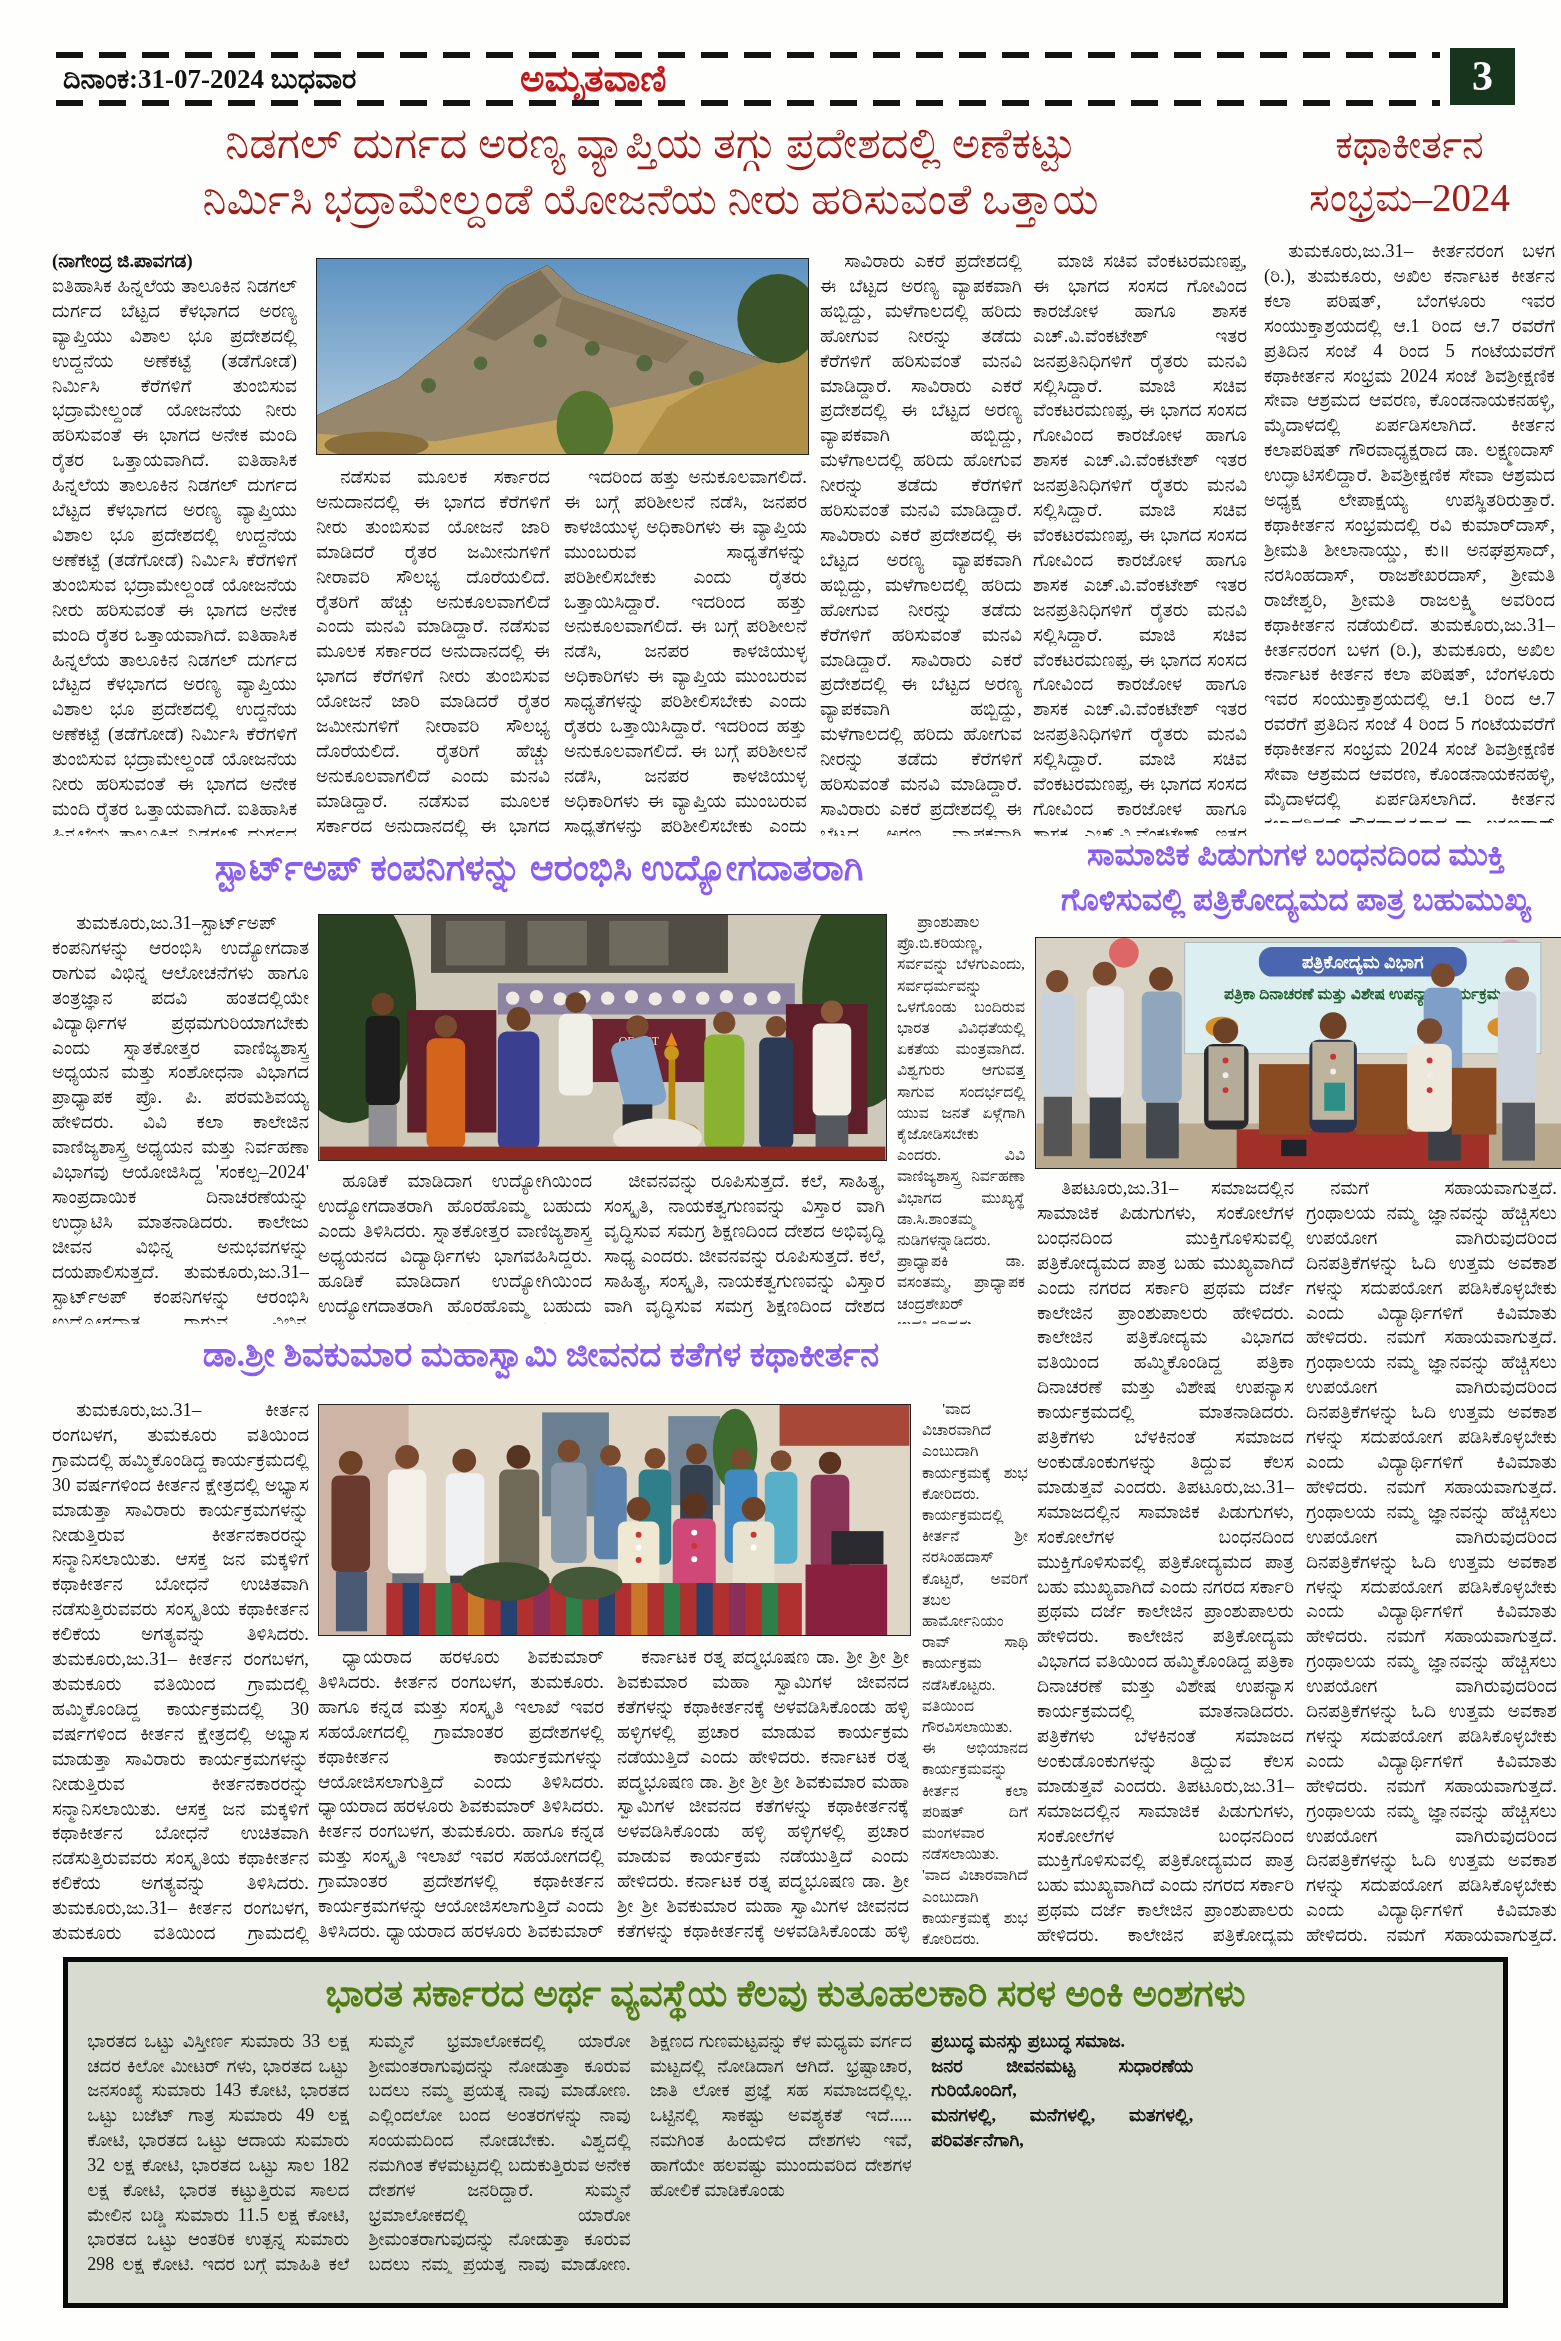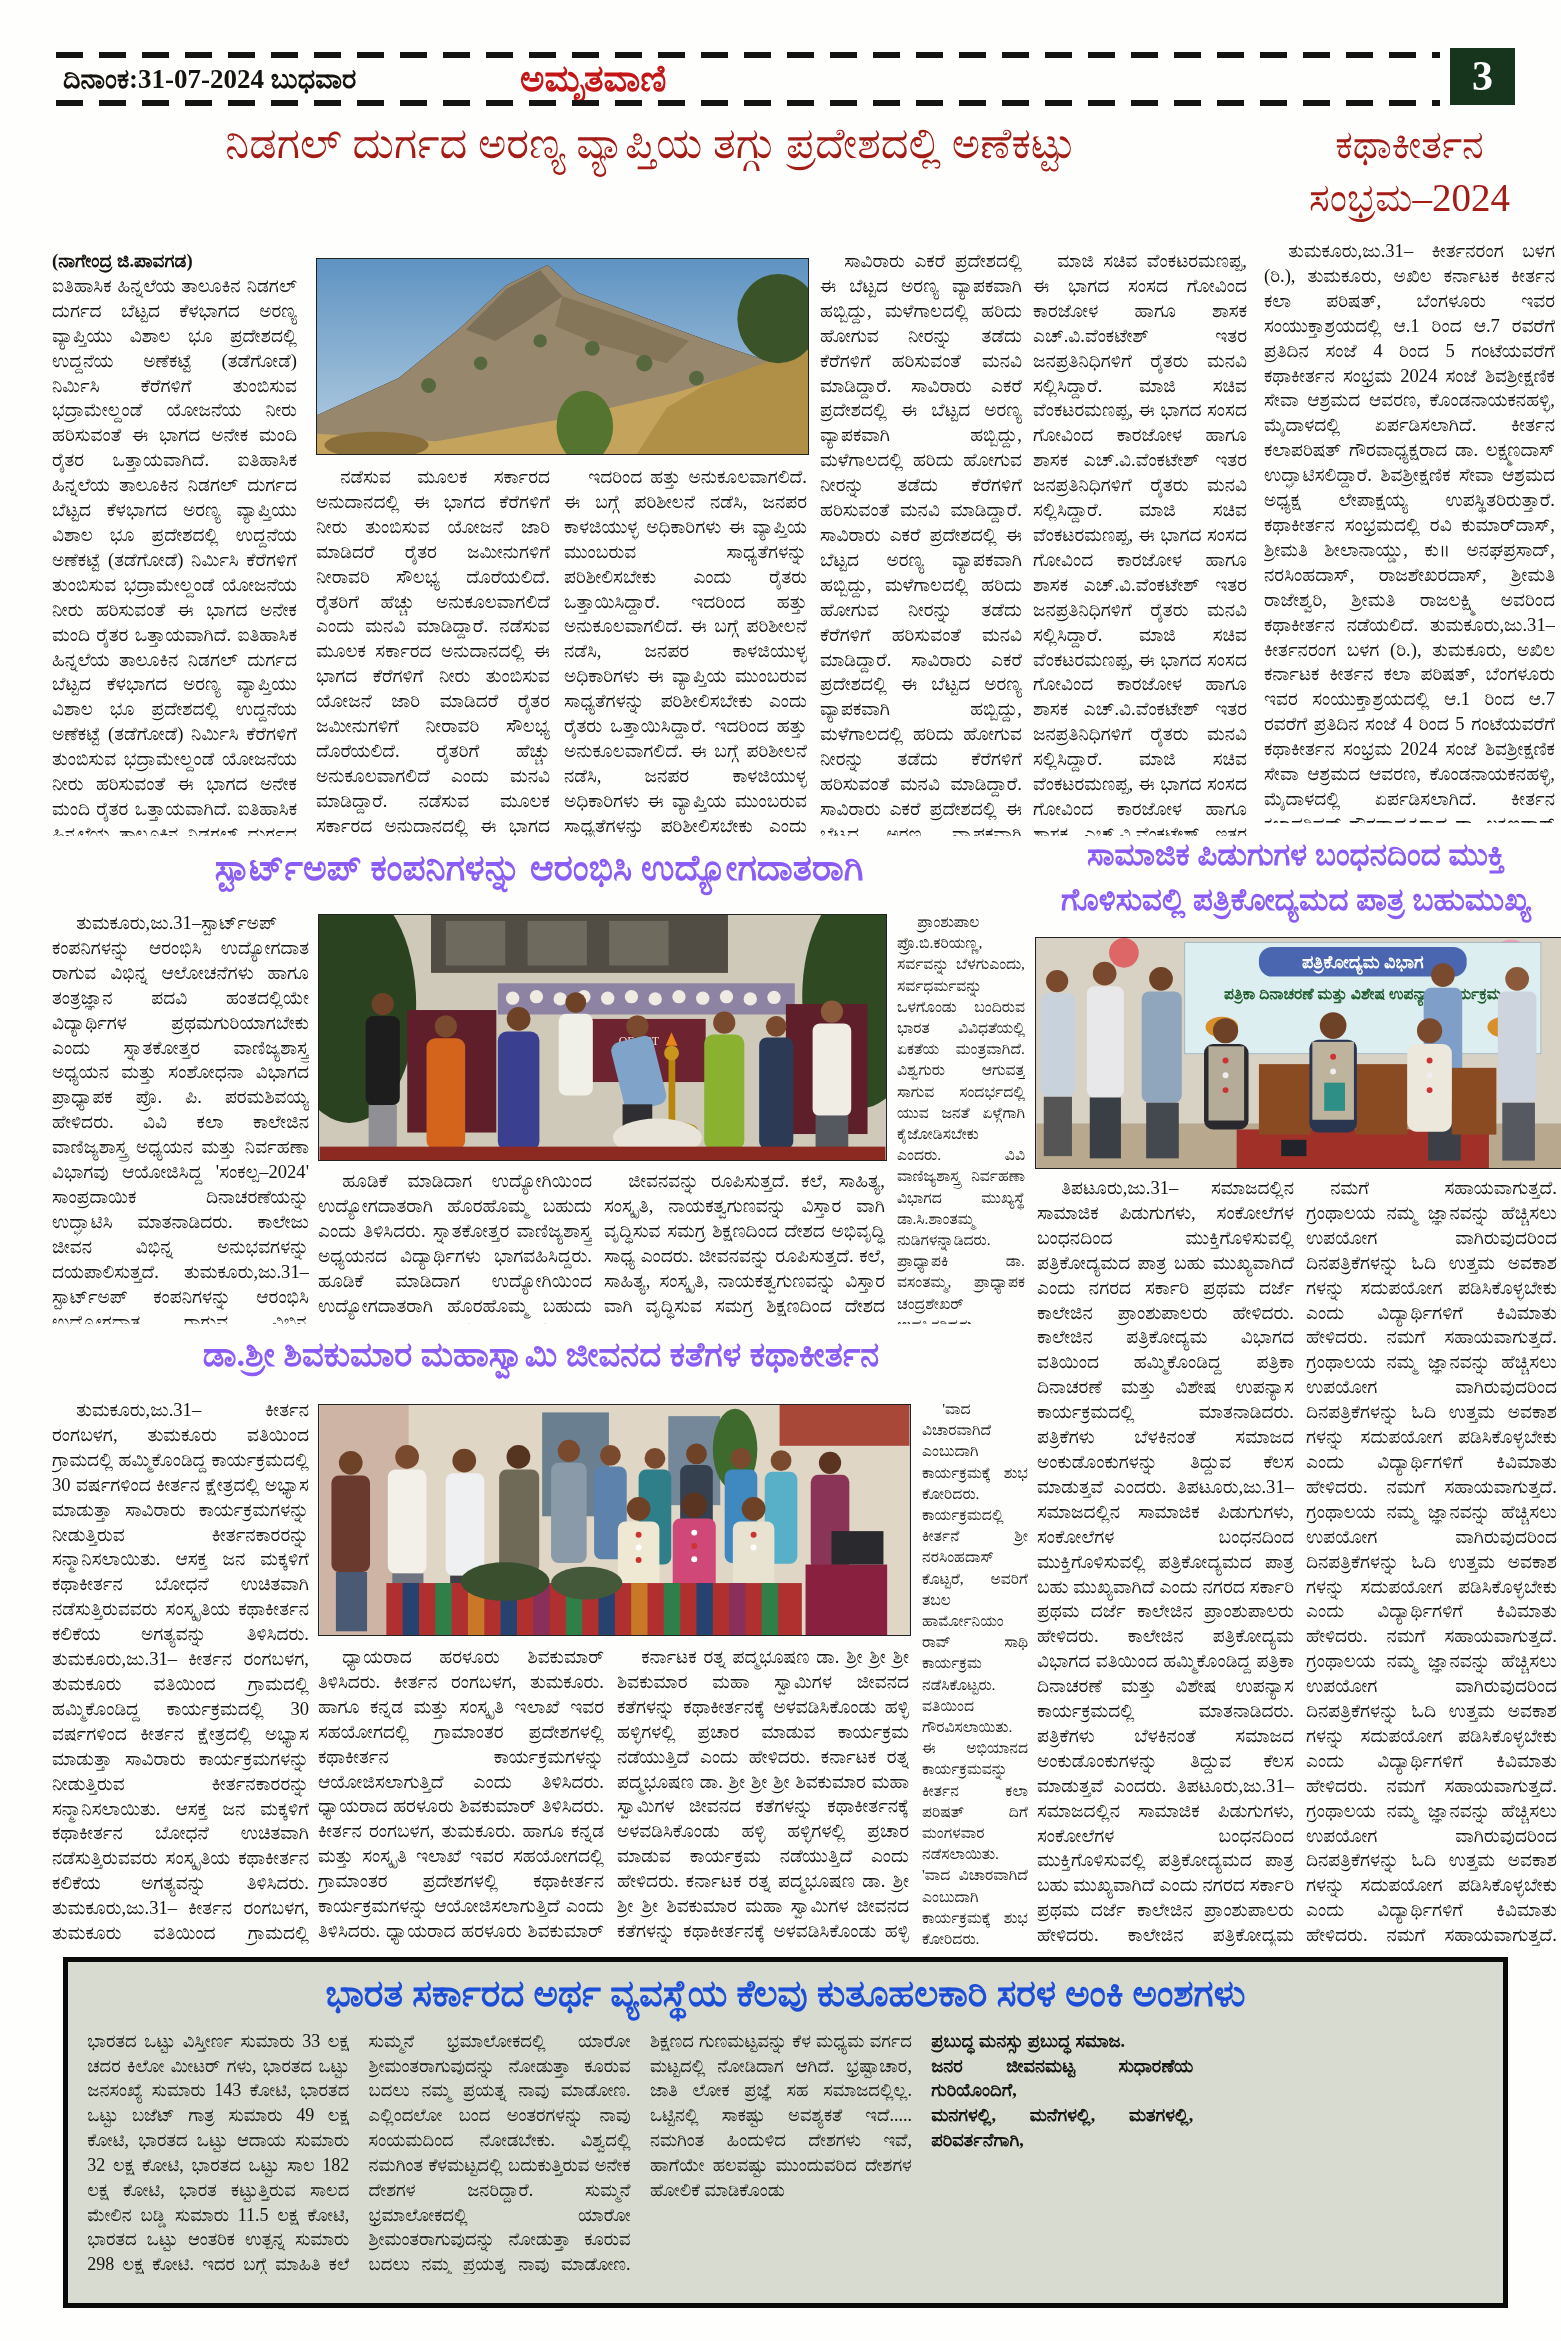--- a/index.html
+++ b/index.html
@@ -24,20 +24,21 @@
 <body>
 
 <div class="abs dash" style="left:56px;top:52px;width:1384px;"></div>
 <div class="abs date" style="left:63px;top:64px;">ದಿನಾಂಕ:31-07-2024 ಬುಧವಾರ</div>
 <div class="abs masthead" style="left:520px;top:57px;width:461px;">ಅಮೃತವಾಣಿ</div>
 <div class="abs pagebox" style="left:1450px;top:48px;width:65px;height:57px;">3</div>
 <div class="abs dash" style="left:56px;top:100px;width:1384px;"></div>
 
 <div class="abs hl-red" style="left:52px;top:116px;width:1197px;font-size:43px;line-height:1.3;">
   <div>ನಿಡಗಲ್ ದುರ್ಗದ ಅರಣ್ಯ ವ್ಯಾಪ್ತಿಯ ತಗ್ಗು ಪ್ರದೇಶದಲ್ಲಿ ಅಣೆಕಟ್ಟು</div>
+  <div>ನಿರ್ಮಿಸಿ ಭದ್ರಾಮೇಲ್ದಂಡೆ ಯೋಜನೆಯ ನೀರು ಹರಿಸುವಂತೆ ಒತ್ತಾಯ</div>
 </div>
 
 <div class="abs hl-red" style="left:1264px;top:119px;width:291px;font-size:39px;line-height:1.35;">
   <div>ಕಥಾಕೀರ್ತನ</div>
   <div>ಸಂಭ್ರಮ–2024</div>
 </div>
 <div class="abs bodytxt" style="left:1264px;top:239px;width:291px;height:584px;">ತುಮಕೂರು,ಜು.31– ಕೀರ್ತನರಂಗ ಬಳಗ (ರಿ.), ತುಮಕೂರು, ಅಖಿಲ ಕರ್ನಾಟಕ ಕೀರ್ತನ ಕಲಾ ಪರಿಷತ್, ಬೆಂಗಳೂರು ಇವರ ಸಂಯುಕ್ತಾಶ್ರಯದಲ್ಲಿ ಆ.1 ರಿಂದ ಆ.7 ರವರೆಗೆ ಪ್ರತಿದಿನ ಸಂಜೆ 4 ರಿಂದ 5 ಗಂಟೆಯವರೆಗೆ ಕಥಾಕೀರ್ತನ ಸಂಭ್ರಮ 2024 ಸಂಜೆ ಶಿವಶ್ರೀಕ್ಷಣಿಕ ಸೇವಾ ಆಶ್ರಮದ ಆವರಣ, ಕೊಂಡನಾಯಕನಹಳ್ಳಿ, ಮೈದಾಳದಲ್ಲಿ ಏರ್ಪಡಿಸಲಾಗಿದೆ. ಕೀರ್ತನ ಕಲಾಪರಿಷತ್ ಗೌರವಾಧ್ಯಕ್ಷರಾದ ಡಾ. ಲಕ್ಷ್ಮಣದಾಸ್ ಉದ್ಘಾಟಿಸಲಿದ್ದಾರೆ. ಶಿವಶ್ರೀಕ್ಷಣಿಕ ಸೇವಾ ಆಶ್ರಮದ ಅಧ್ಯಕ್ಷ ಲೇಪಾಕ್ಷಯ್ಯ ಉಪಸ್ಥಿತರಿರುತ್ತಾರೆ. ಕಥಾಕೀರ್ತನ ಸಂಭ್ರಮದಲ್ಲಿ ರವಿ ಕುಮಾರ್‌ದಾಸ್, ಶ್ರೀಮತಿ ಶೀಲಾನಾಯ್ಡು, ಕು॥ ಅನಘಪ್ರಸಾದ್, ನರಸಿಂಹದಾಸ್, ರಾಜಶೇಖರದಾಸ್, ಶ್ರೀಮತಿ ರಾಜೇಶ್ವರಿ, ಶ್ರೀಮತಿ ರಾಜಲಕ್ಷ್ಮಿ ಅವರಿಂದ ಕಥಾಕೀರ್ತನ ನಡೆಯಲಿದೆ. ತುಮಕೂರು,ಜು.31– ಕೀರ್ತನರಂಗ ಬಳಗ (ರಿ.), ತುಮಕೂರು, ಅಖಿಲ ಕರ್ನಾಟಕ ಕೀರ್ತನ ಕಲಾ ಪರಿಷತ್, ಬೆಂಗಳೂರು ಇವರ ಸಂಯುಕ್ತಾಶ್ರಯದಲ್ಲಿ ಆ.1 ರಿಂದ ಆ.7 ರವರೆಗೆ ಪ್ರತಿದಿನ ಸಂಜೆ 4 ರಿಂದ 5 ಗಂಟೆಯವರೆಗೆ ಕಥಾಕೀರ್ತನ ಸಂಭ್ರಮ 2024 ಸಂಜೆ ಶಿವಶ್ರೀಕ್ಷಣಿಕ ಸೇವಾ ಆಶ್ರಮದ ಆವರಣ, ಕೊಂಡನಾಯಕನಹಳ್ಳಿ, ಮೈದಾಳದಲ್ಲಿ ಏರ್ಪಡಿಸಲಾಗಿದೆ. ಕೀರ್ತನ ಕಲಾಪರಿಷತ್ ಗೌರವಾಧ್ಯಕ್ಷರಾದ ಡಾ. ಲಕ್ಷ್ಮಣದಾಸ್ ಉದ್ಘಾಟಿಸಲಿದ್ದಾರೆ. ಶಿವಶ್ರೀಕ್ಷಣಿಕ ಸೇವಾ ಆಶ್ರಮದ ಅಧ್ಯಕ್ಷ ಲೇಪಾಕ್ಷಯ್ಯ ಉಪಸ್ಥಿತರಿರುತ್ತಾರೆ. ಕಥಾಕೀರ್ತನ ಸಂಭ್ರಮದಲ್ಲಿ ರವಿ ಕುಮಾರ್‌ದಾಸ್, ಶ್ರೀಮತಿ ಶೀಲಾನಾಯ್ಡು, ಕು॥ ಅನಘಪ್ರಸಾದ್, ನರಸಿಂಹದಾಸ್, ರಾಜಶೇಖರದಾಸ್, ಶ್ರೀಮತಿ ರಾಜೇಶ್ವರಿ, ಶ್ರೀಮತಿ ರಾಜಲಕ್ಷ್ಮಿ ಅವರಿಂದ ಕಥಾಕೀರ್ತನ ನಡೆಯಲಿದೆ.</div>
 
 <div class="abs bodytxt" style="left:52px;top:249px;width:245px;height:587px;">
   <div style="text-align:left;text-indent:0;font-weight:bold;">(ನಾಗೇಂದ್ರ ಜಿ.ಪಾವಗಡ)</div>
@@ -276,21 +277,21 @@
   <ellipse cx="360" cy="240" rx="48" ry="22" fill="#44583a"></ellipse>
   <rect x="655" y="215" width="110" height="95" fill="#8a2040"></rect>
   <rect x="690" y="170" width="70" height="45" fill="#2a2a2e"></rect>
 </svg>
 
 <div class="abs bodytxt" style="left:318px;top:1645px;width:286px;height:302px;">ಧ್ಯಾಯರಾದ ಹರಳೂರು ಶಿವಕುಮಾರ್ ತಿಳಿಸಿದರು. ಕೀರ್ತನ ರಂಗಬಳಗ, ತುಮಕೂರು. ಹಾಗೂ ಕನ್ನಡ ಮತ್ತು ಸಂಸ್ಕೃತಿ ಇಲಾಖೆ ಇವರ ಸಹಯೋಗದಲ್ಲಿ ಗ್ರಾಮಾಂತರ ಪ್ರದೇಶಗಳಲ್ಲಿ ಕಥಾಕೀರ್ತನ ಕಾರ್ಯಕ್ರಮಗಳನ್ನು ಆಯೋಜಿಸಲಾಗುತ್ತಿದೆ ಎಂದು ತಿಳಿಸಿದರು. ಧ್ಯಾಯರಾದ ಹರಳೂರು ಶಿವಕುಮಾರ್ ತಿಳಿಸಿದರು. ಕೀರ್ತನ ರಂಗಬಳಗ, ತುಮಕೂರು. ಹಾಗೂ ಕನ್ನಡ ಮತ್ತು ಸಂಸ್ಕೃತಿ ಇಲಾಖೆ ಇವರ ಸಹಯೋಗದಲ್ಲಿ ಗ್ರಾಮಾಂತರ ಪ್ರದೇಶಗಳಲ್ಲಿ ಕಥಾಕೀರ್ತನ ಕಾರ್ಯಕ್ರಮಗಳನ್ನು ಆಯೋಜಿಸಲಾಗುತ್ತಿದೆ ಎಂದು ತಿಳಿಸಿದರು. ಧ್ಯಾಯರಾದ ಹರಳೂರು ಶಿವಕುಮಾರ್ ತಿಳಿಸಿದರು. ಕೀರ್ತನ ರಂಗಬಳಗ, ತುಮಕೂರು. ಹಾಗೂ ಕನ್ನಡ ಮತ್ತು ಸಂಸ್ಕೃತಿ ಇಲಾಖೆ ಇವರ ಸಹಯೋಗದಲ್ಲಿ ಗ್ರಾಮಾಂತರ ಪ್ರದೇಶಗಳಲ್ಲಿ ಕಥಾಕೀರ್ತನ ಕಾರ್ಯಕ್ರಮಗಳನ್ನು ಆಯೋಜಿಸಲಾಗುತ್ತಿದೆ ಎಂದು ತಿಳಿಸಿದರು.</div>
 <div class="abs bodytxt" style="left:617px;top:1645px;width:292px;height:302px;">ಕರ್ನಾಟಕ ರತ್ನ ಪದ್ಮಭೂಷಣ ಡಾ. ಶ್ರೀ ಶ್ರೀ ಶ್ರೀ ಶಿವಕುಮಾರ ಮಹಾ ಸ್ವಾಮಿಗಳ ಜೀವನದ ಕತೆಗಳನ್ನು ಕಥಾಕೀರ್ತನಕ್ಕೆ ಅಳವಡಿಸಿಕೊಂಡು ಹಳ್ಳಿ ಹಳ್ಳಿಗಳಲ್ಲಿ ಪ್ರಚಾರ ಮಾಡುವ ಕಾರ್ಯಕ್ರಮ ನಡೆಯುತ್ತಿದೆ ಎಂದು ಹೇಳಿದರು. ಕರ್ನಾಟಕ ರತ್ನ ಪದ್ಮಭೂಷಣ ಡಾ. ಶ್ರೀ ಶ್ರೀ ಶ್ರೀ ಶಿವಕುಮಾರ ಮಹಾ ಸ್ವಾಮಿಗಳ ಜೀವನದ ಕತೆಗಳನ್ನು ಕಥಾಕೀರ್ತನಕ್ಕೆ ಅಳವಡಿಸಿಕೊಂಡು ಹಳ್ಳಿ ಹಳ್ಳಿಗಳಲ್ಲಿ ಪ್ರಚಾರ ಮಾಡುವ ಕಾರ್ಯಕ್ರಮ ನಡೆಯುತ್ತಿದೆ ಎಂದು ಹೇಳಿದರು. ಕರ್ನಾಟಕ ರತ್ನ ಪದ್ಮಭೂಷಣ ಡಾ. ಶ್ರೀ ಶ್ರೀ ಶ್ರೀ ಶಿವಕುಮಾರ ಮಹಾ ಸ್ವಾಮಿಗಳ ಜೀವನದ ಕತೆಗಳನ್ನು ಕಥಾಕೀರ್ತನಕ್ಕೆ ಅಳವಡಿಸಿಕೊಂಡು ಹಳ್ಳಿ ಹಳ್ಳಿಗಳಲ್ಲಿ ಪ್ರಚಾರ ಮಾಡುವ ಕಾರ್ಯಕ್ರಮ ನಡೆಯುತ್ತಿದೆ ಎಂದು ಹೇಳಿದರು.</div>
 <div class="abs bodytxt narrow" style="left:922px;top:1398px;width:106px;height:549px;">'ವಾದ ವಿಚಾರವಾಗಿದೆ ಎಂಬುದಾಗಿ ಕಾರ್ಯಕ್ರಮಕ್ಕೆ ಶುಭ ಕೋರಿದರು. ಕಾರ್ಯಕ್ರಮದಲ್ಲಿ ಕೀರ್ತನೆ ಶ್ರೀ ನರಸಿಂಹದಾಸ್ ಕೊಟ್ಟರೆ, ಅವರಿಗೆ ತಬಲ ಹಾರ್ಮೋನಿಯಂ ರಾವ್ ಸಾಥಿ ಕಾರ್ಯಕ್ರಮ ನಡೆಸಿಕೊಟ್ಟರು. ವತಿಯಿಂದ ಗೌರವಿಸಲಾಯಿತು. ಈ ಅಭಿಯಾನದ ಕಾರ್ಯಕ್ರಮವನ್ನು ಕೀರ್ತನ ಕಲಾ ಪರಿಷತ್ ದಿಗೆ ಮಂಗಳವಾರ ನಡೆಸಲಾಯಿತು. 'ವಾದ ವಿಚಾರವಾಗಿದೆ ಎಂಬುದಾಗಿ ಕಾರ್ಯಕ್ರಮಕ್ಕೆ ಶುಭ ಕೋರಿದರು. ಕಾರ್ಯಕ್ರಮದಲ್ಲಿ ಕೀರ್ತನೆ ಶ್ರೀ ನರಸಿಂಹದಾಸ್ ಕೊಟ್ಟರೆ, ಅವರಿಗೆ ತಬಲ ಹಾರ್ಮೋನಿಯಂ ರಾವ್ ಸಾಥಿ ಕಾರ್ಯಕ್ರಮ ನಡೆಸಿಕೊಟ್ಟರು. ವತಿಯಿಂದ ಗೌರವಿಸಲಾಯಿತು. ಈ ಅಭಿಯಾನದ ಕಾರ್ಯಕ್ರಮವನ್ನು ಕೀರ್ತನ ಕಲಾ ಪರಿಷತ್ ದಿಗೆ ಮಂಗಳವಾರ ನಡೆಸಲಾಯಿತು.</div>
 
 <div class="abs box" style="left:63px;top:1957px;width:1435px;height:341px;">
-  <div style="text-align:center;font-weight:bold;font-size:37px;color:#1d4ed8;margin-top:10.4px;white-space:nowrap;">ಭಾರತ ಸರ್ಕಾರದ ಅರ್ಥ ವ್ಯವಸ್ಥೆಯ ಕೆಲವು ಕುತೂಹಲಕಾರಿ ಸರಳ ಅಂಕಿ ಅಂಶಗಳು</div>
+  <div style="text-align:center;font-weight:bold;font-size:37px;color:#4d7c0f;margin-top:10.4px;white-space:nowrap;">ಭಾರತ ಸರ್ಕಾರದ ಅರ್ಥ ವ್ಯವಸ್ಥೆಯ ಕೆಲವು ಕುತೂಹಲಕಾರಿ ಸರಳ ಅಂಕಿ ಅಂಶಗಳು</div>
   <div style="display:flex;gap:19.3px;padding:13.4px 19.3px 0 19.3px;">
     <div class="box-col" style="width:262px;height:245px;">ಭಾರತದ ಒಟ್ಟು ವಿಸ್ತೀರ್ಣ ಸುಮಾರು 33 ಲಕ್ಷ ಚದರ ಕಿಲೋ ಮೀಟರ್ ಗಳು, ಭಾರತದ ಒಟ್ಟು ಜನಸಂಖ್ಯೆ ಸುಮಾರು 143 ಕೋಟಿ, ಭಾರತದ ಒಟ್ಟು ಬಜೆಟ್ ಗಾತ್ರ ಸುಮಾರು 49 ಲಕ್ಷ ಕೋಟಿ, ಭಾರತದ ಒಟ್ಟು ಆದಾಯ ಸುಮಾರು 32 ಲಕ್ಷ ಕೋಟಿ, ಭಾರತದ ಒಟ್ಟು ಸಾಲ 182 ಲಕ್ಷ ಕೋಟಿ, ಭಾರತ ಕಟ್ಟುತ್ತಿರುವ ಸಾಲದ ಮೇಲಿನ ಬಡ್ಡಿ ಸುಮಾರು 11.5 ಲಕ್ಷ ಕೋಟಿ, ಭಾರತದ ಒಟ್ಟು ಆಂತರಿಕ ಉತ್ಪನ್ನ ಸುಮಾರು 298 ಲಕ್ಷ ಕೋಟಿ. ಇದರ ಬಗ್ಗೆ ಮಾಹಿತಿ ಕಲೆ ಹಾಕುತ್ತಿದ್ದಾಗ</div>
     <div class="box-col" style="width:262px;height:245px;">ಸುಮ್ಮನೆ ಭ್ರಮಾಲೋಕದಲ್ಲಿ ಯಾರೋ ಶ್ರೀಮಂತರಾಗುವುದನ್ನು ನೋಡುತ್ತಾ ಕೂರುವ ಬದಲು ನಮ್ಮ ಪ್ರಯತ್ನ ನಾವು ಮಾಡೋಣ. ಎಲ್ಲಿಂದಲೋ ಬಂದ ಅಂತರಗಳನ್ನು ನಾವು ಸಂಯಮದಿಂದ ನೋಡಬೇಕು. ವಿಶ್ವದಲ್ಲಿ ನಮಗಿಂತ ಕೆಳಮಟ್ಟದಲ್ಲಿ ಬದುಕುತ್ತಿರುವ ಅನೇಕ ದೇಶಗಳ ಜನರಿದ್ದಾರೆ. ಸುಮ್ಮನೆ ಭ್ರಮಾಲೋಕದಲ್ಲಿ ಯಾರೋ ಶ್ರೀಮಂತರಾಗುವುದನ್ನು ನೋಡುತ್ತಾ ಕೂರುವ ಬದಲು ನಮ್ಮ ಪ್ರಯತ್ನ ನಾವು ಮಾಡೋಣ. ಎಲ್ಲಿಂದಲೋ ಬಂದ ಅಂತರಗಳನ್ನು ನಾವು ಸಂಯಮದಿಂದ ನೋಡಬೇಕು. ವಿಶ್ವದಲ್ಲಿ ನಮಗಿಂತ ಕೆಳಮಟ್ಟದಲ್ಲಿ ಬದುಕುತ್ತಿರುವ ಅನೇಕ ದೇಶಗಳ ಜನರಿದ್ದಾರೆ.</div>
     <div class="box-col" style="width:262px;height:245px;">ಶಿಕ್ಷಣದ ಗುಣಮಟ್ಟವನ್ನು ಕೆಳ ಮಧ್ಯಮ ವರ್ಗದ ಮಟ್ಟದಲ್ಲಿ ನೋಡಿದಾಗ ಆಗಿದೆ. ಭ್ರಷ್ಟಾಚಾರ, ಜಾತಿ ಲೋಕ ಪ್ರಜ್ಞೆ ಸಹ ಸಮಾಜದಲ್ಲಿಲ್ಲ. ಒಟ್ಟಿನಲ್ಲಿ ಸಾಕಷ್ಟು ಅವಶ್ಯಕತೆ ಇದೆ..... ನಮಗಿಂತ ಹಿಂದುಳಿದ ದೇಶಗಳು ಇವೆ, ಹಾಗೆಯೇ ಹಲವಷ್ಟು ಮುಂದುವರಿದ ದೇಶಗಳ ಹೋಲಿಕೆ ಮಾಡಿಕೊಂಡು</div>
     <div class="box-col" style="width:262px;height:245px;">
       <div class="bold-line">ಪ್ರಬುದ್ಧ ಮನಸ್ಸು ಪ್ರಬುದ್ಧ ಸಮಾಜ.</div>
       <div class="bold-line">ಜನರ ಜೀವನಮಟ್ಟ ಸುಧಾರಣೆಯ ಗುರಿಯೊಂದಿಗೆ,</div>
       <div class="bold-line">ಮನಗಳಲ್ಲಿ, ಮನೆಗಳಲ್ಲಿ, ಮತಗಳಲ್ಲಿ, ಪರಿವರ್ತನೆಗಾಗಿ,</div>
 
     </div>

